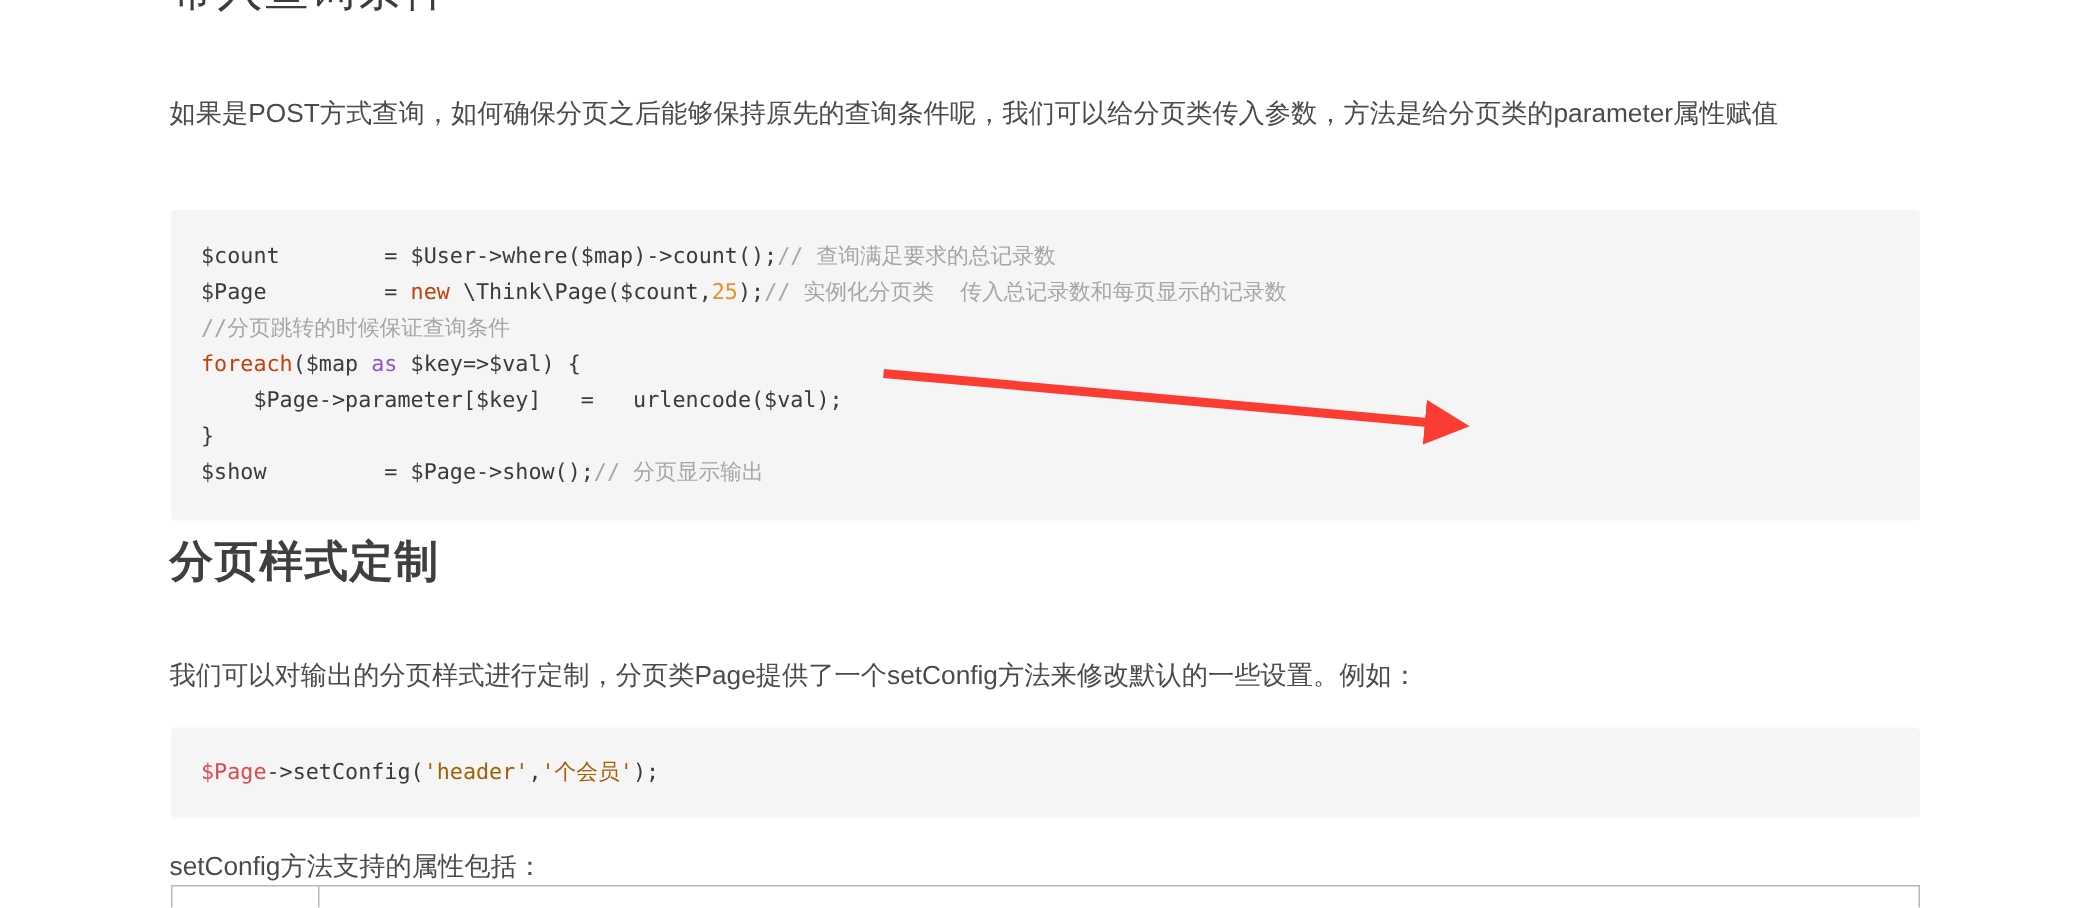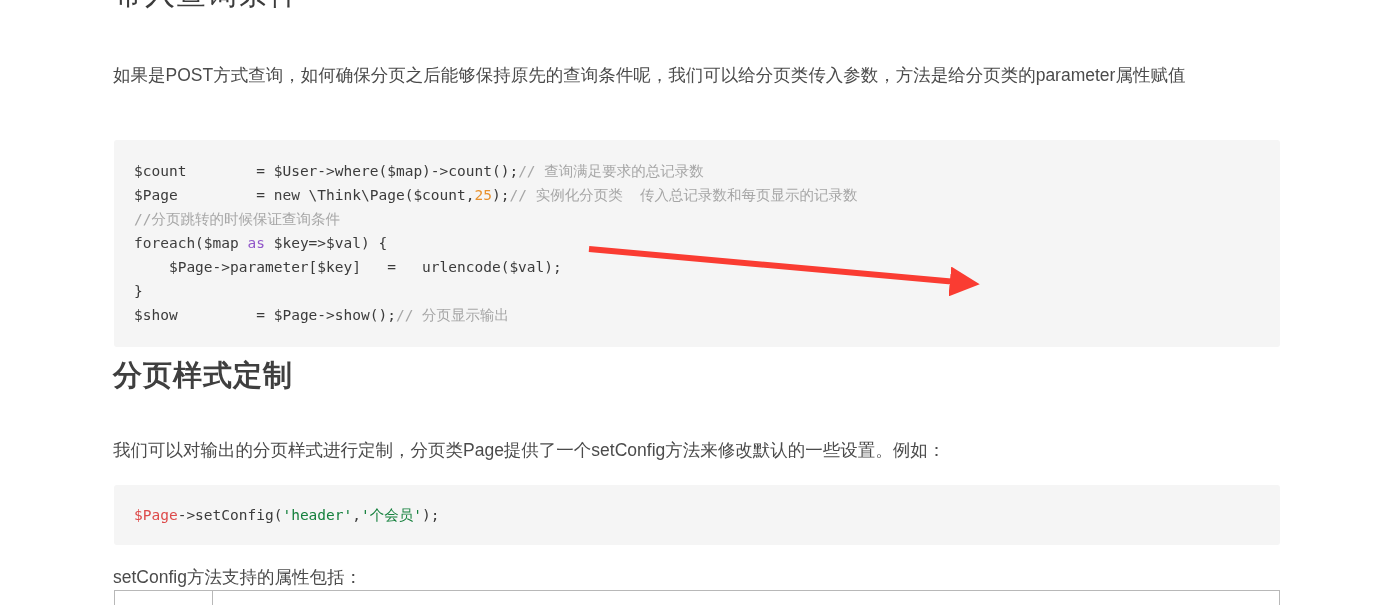--- a/index.html
+++ b/index.html
@@ -80,27 +80,27 @@
     height: 207px;
     padding: 19px 20px 20px 20px;
   }
   #code-setconfig {
     top: 470px;
     height: 60px;
     padding: 18px 20px;
   }
 
   .tok-var      { color: #3b3b3b; }
-  .tok-kw       { color: #404040; margin-top: 40px; }
+  .tok-kw       { color: #c2410c; margin-top: 40px; }
   .tok-kw2      { color: #9157c9; margin-top: 24px; }
   .tok-num      { color: #e8912d; text-align: right; }
   .tok-comment  { color: #a6a6a6; margin-top: 22px; }
   .tok-fn       { color: #3b3b3b; }
   .tok-red      { color: #dd4a4a; }
-  .tok-str      { color: #15803d; text-align: center; }
+  .tok-str      { color: #a16207; text-align: center; }
   .tok-punct    { color: #3b3b3b; }
 
   
   .arrow-layer {
     position: absolute;
     left: 0; top: 0;
     width: 1387px; height: 605px;
     pointer-events: none;
   }
 

